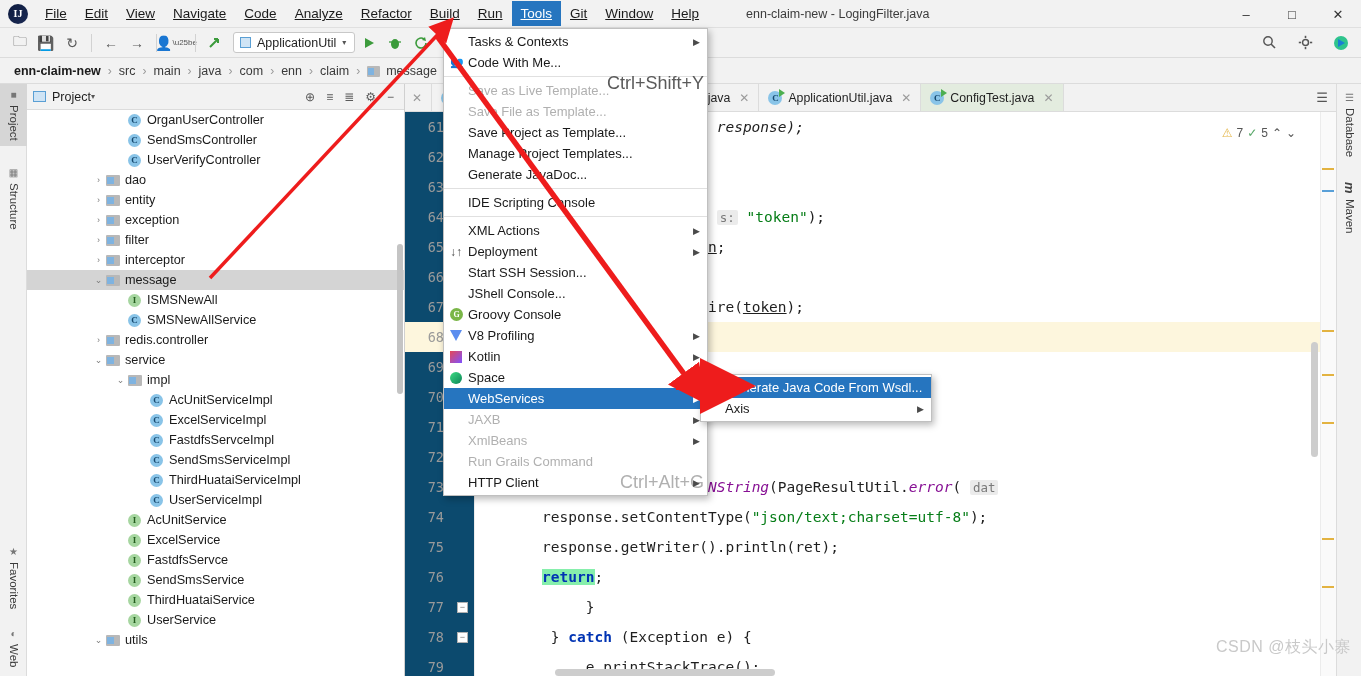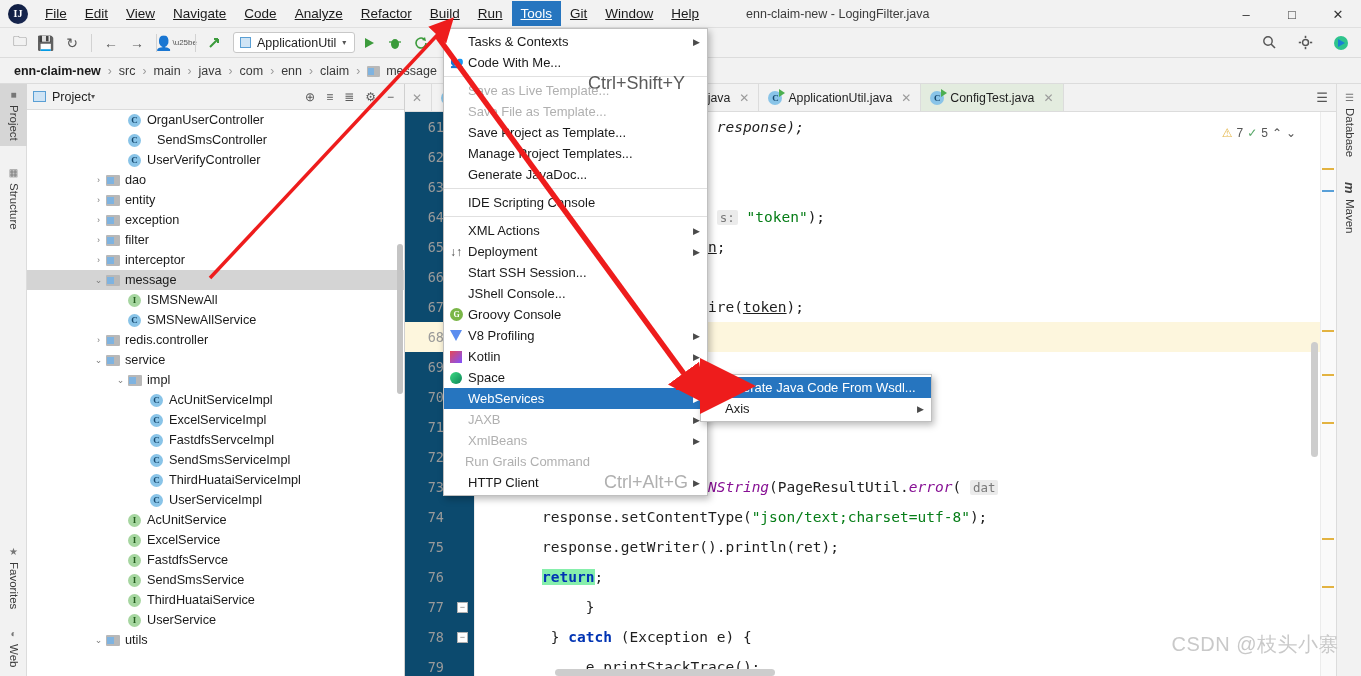--- a/index.html
+++ b/index.html
@@ -224,22 +224,22 @@
 
   
   .dropdown {
     position: absolute; background: #fff; border: 1px solid #c0c0c0;
     box-shadow: 2px 3px 7px rgba(0,0,0,.28); font-size: 13px; color: #1a1a1a;
     padding: 2px 0; z-index: 50;
   }
   #tools-menu { left: 443px; top: 28px; width: 265px; }
   #ws-menu { left: 700px; top: 374px; width: 232px; }
   .mrow {
-    height: 21px; display: flex; align-items: center; padding: 0 22px 0 6px;
-    white-space: nowrap; position: relative; justify-content: center;
+    height: 21px; display: flex; align-items: center; padding: 0 3px 0 6px;
+    white-space: nowrap; position: relative;
   }
   .mrow .mico { width: 18px; flex: 0 0 auto; display: flex; align-items: center; font-size: 11px; }
   .mrow .mlabel { flex: 1 1 auto; }
   .mrow .acc { color: #5a5a5a; font-size: 18px; padding-left: 14px; margin-top: 41px; }
   .mrow .sub { position: absolute; right: 7px; color: #4a4a4a; font-size: 9px; }
   .mrow.dis, .mrow.dis .acc { color: #b0b0b0; }
   .mrow.hi { background: #2675bf; color: #fff; }
   .mrow.hi .sub { color: #fff; }
   .msep { height: 1px; background: #e0e0e0; margin: 3px 0; }
   .gicon { width: 13px; height: 13px; border-radius: 50%; background: #7ab648;
@@ -250,21 +250,21 @@
   .spicon { width: 12px; height: 12px; border-radius: 50%;
             background: linear-gradient(135deg,#3ddc84 0%,#0b8457 100%);}
   .depico { font-size: 12px; color: #4a4a4a; }
   .peopleico { font-size: 11px; color: #555; }
 
   
   svg.anno { position: absolute; left: 0; top: 0; width: 1361px; height: 676px;
              pointer-events: none; z-index: 80; }
 
   .watermark {
-    position: absolute; right: 22px; bottom: 18px; font-size: 20px;
+    position: absolute; right: 10px; bottom: 18px; font-size: 16px;
     color: #c9c9c9; letter-spacing: .5px; z-index: 60;
     font-family: "Liberation Sans", sans-serif;
   }
 </style>
 </head>
 <body>
 
 <div id="app">
 
   <div class="menubar">
@@ -414,21 +414,21 @@
           <span class="nico">
             <span class="badge c">C</span>
           </span>
           <span style="margin-left: 4px;">OrganUserController</span>
         </div>
         <div class="trow" style="padding-left: 88px;">
           <span class="arrow none">›</span>
           <span class="nico">
             <span class="badge c">C</span>
           </span>
-          <span style="margin-left: 14px; text-align: right;">SendSmsController</span>
+          <span style="margin-left: 4px; text-align: right;">SendSmsController</span>
         </div>
         <div class="trow" style="padding-left: 88px;">
           <span class="arrow none">›</span>
           <span class="nico">
             <span class="badge c">C</span>
           </span>
           <span style="margin-left: 4px;">UserVerifyController</span>
         </div>
         <div class="trow" style="padding-left: 66px;">
           <span class="arrow">›</span>

